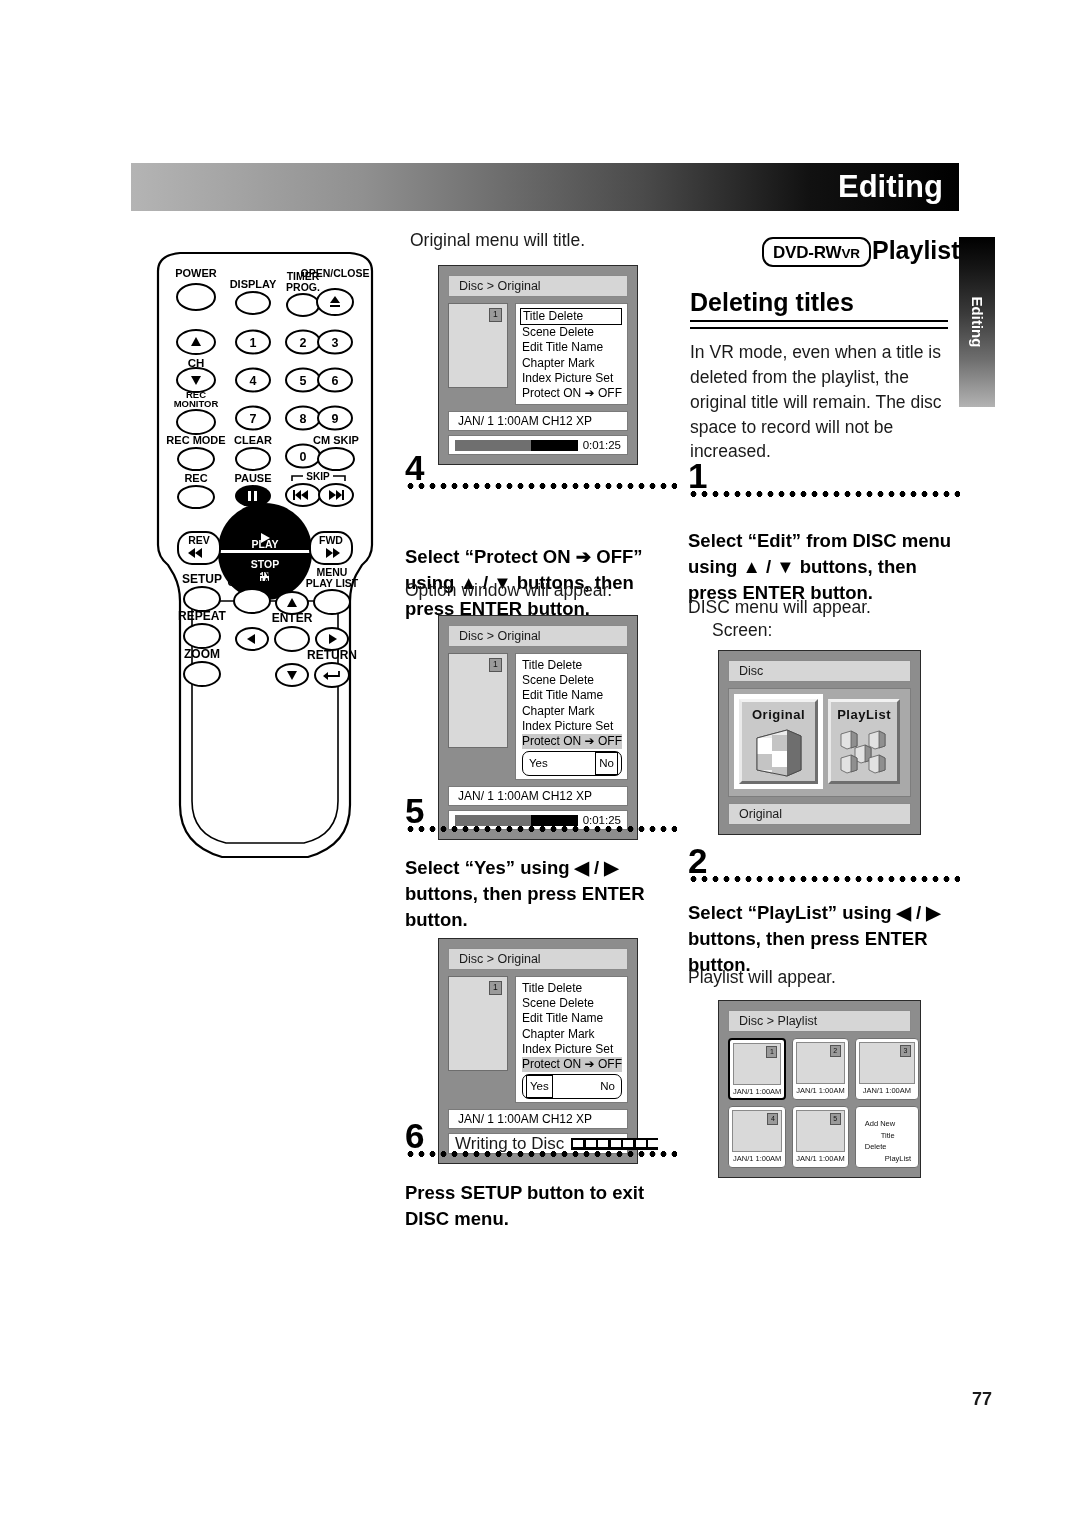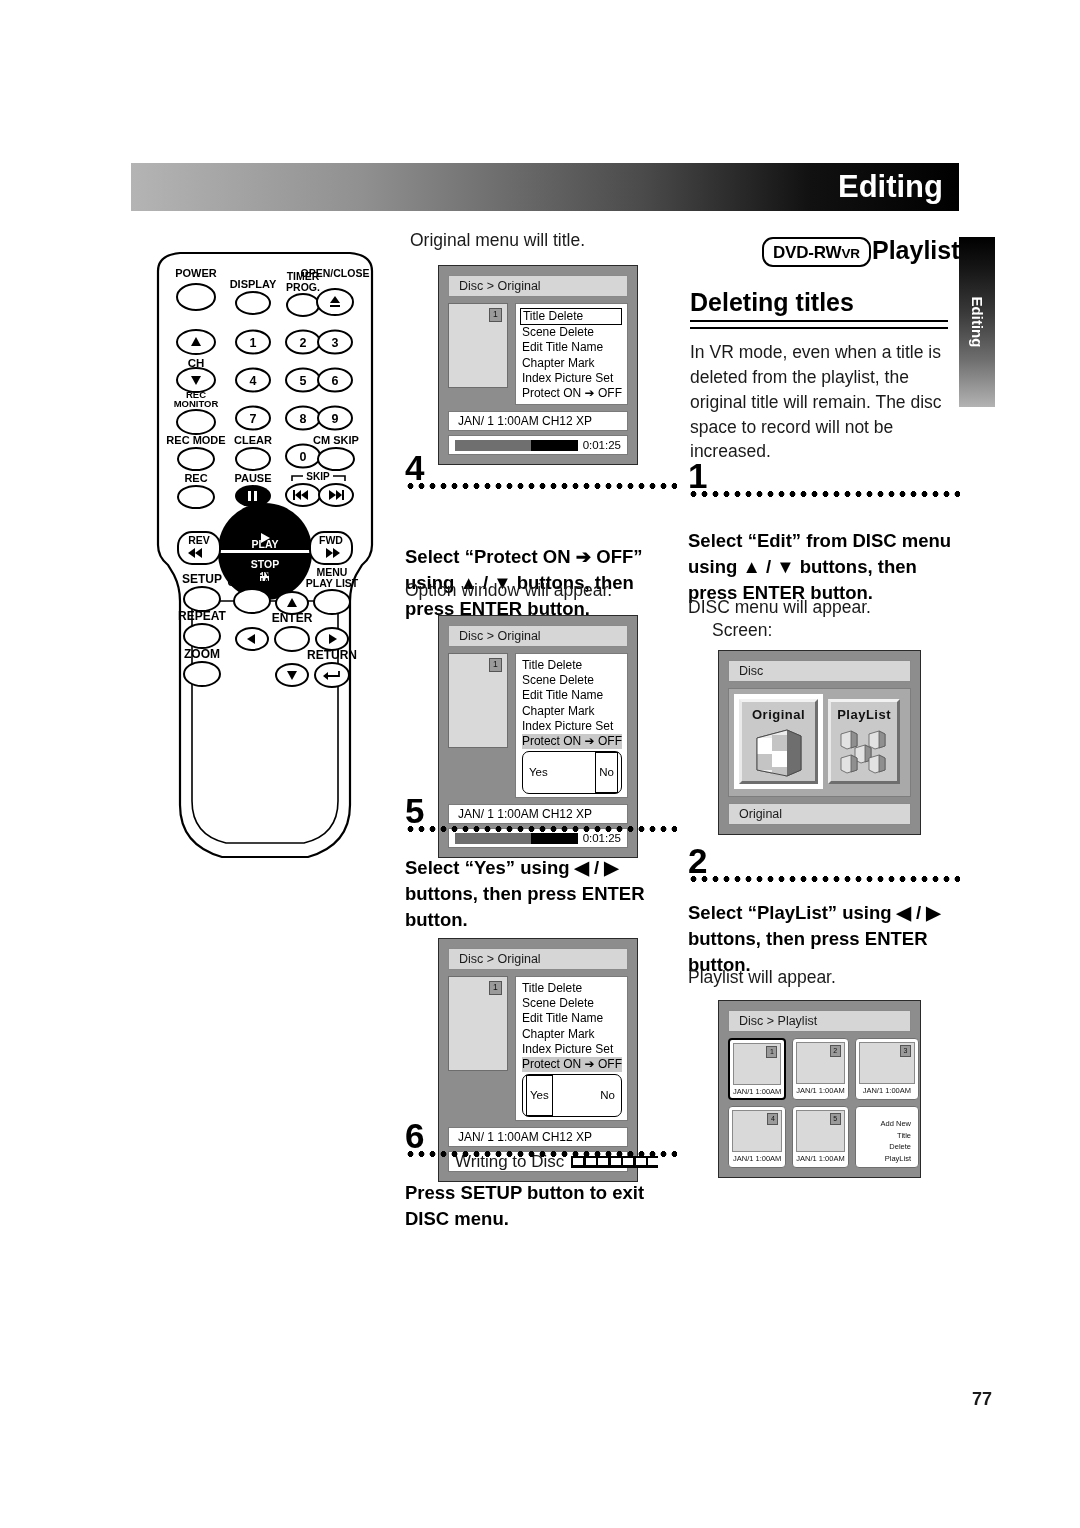--- a/index.html
+++ b/index.html
@@ -121,21 +121,21 @@
     flex: 1; box-sizing: border-box; padding: 4px 5px 3px 6px;
   }
   .tv-menu div { font-size: 12px; line-height: 1.27; color: #000; white-space: nowrap; }
   .tv-menu div.boxed { border: 1.3px solid #000; padding: 0 2px; margin: 0 0 0 -2px; }
   .tv-menu div.hl { background: #c9c9c9; }
   .yesno {
     margin-top: 2px; border: 1.3px solid #000; border-radius: 7px;
     display: flex; justify-content: space-between; align-items: center;
     padding: 0 3px; background: #fff;
   }
-  .yesno span { font-size: 11.5px; padding: 12px 3px; }
+  .yesno span { font-size: 11.5px; padding: 3px 3px; }
   .yesno span.sel { border: 1.3px solid #000; background: #fff; }
   .tv-info {
     background: #ffffff; border: 1px solid #7a7a7a;
     margin-top: 6px; font-size: 12px; padding: 2px 0 2px 9px;
     color: #000; white-space: nowrap;
   }
   .tv-prog {
     background: #ffffff; border: 1px solid #7a7a7a;
     margin-top: 4px; height: 18px;
     display: flex; align-items: center; padding: 0 6px; gap: 5px;
@@ -185,21 +185,21 @@
   .pl-cell.sel { border: 2.5px solid #000; }
   .pl-thumb {
     background: #d9d9d9; border: 1px solid #8a8a8a; height: 40px; position: relative;
   }
   .pl-badge {
     position: absolute; right: 3px; top: 2px;
     width: 9px; height: 10px; background: #9a9a9a; border: 1px solid #555;
     font-size: 7px; line-height: 9px; text-align:center; color:#111;
   }
   .pl-date { font-size: 7.5px; text-align: center; color: #111; margin-top: 2px; white-space: nowrap;}
-  .pl-actions { font-size: 7.5px; line-height: 1.55; color:#111; padding: 8px 4px 0 6px; text-align: right;}
+  .pl-actions { font-size: 7.5px; line-height: 1.55; color:#111; padding: 8px 4px 0 6px;}
   .pl-actions .r2 { padding-left: 16px; }
   .pl-actions .r4 { padding-left: 20px; }
 
   .page-num {
     position: absolute; right: 88px; bottom: 118px;
     font-size: 18px; font-weight: bold; color: #1a1a1a; margin-left: 12px;
   }
 </style>
 </head>
 <body>

